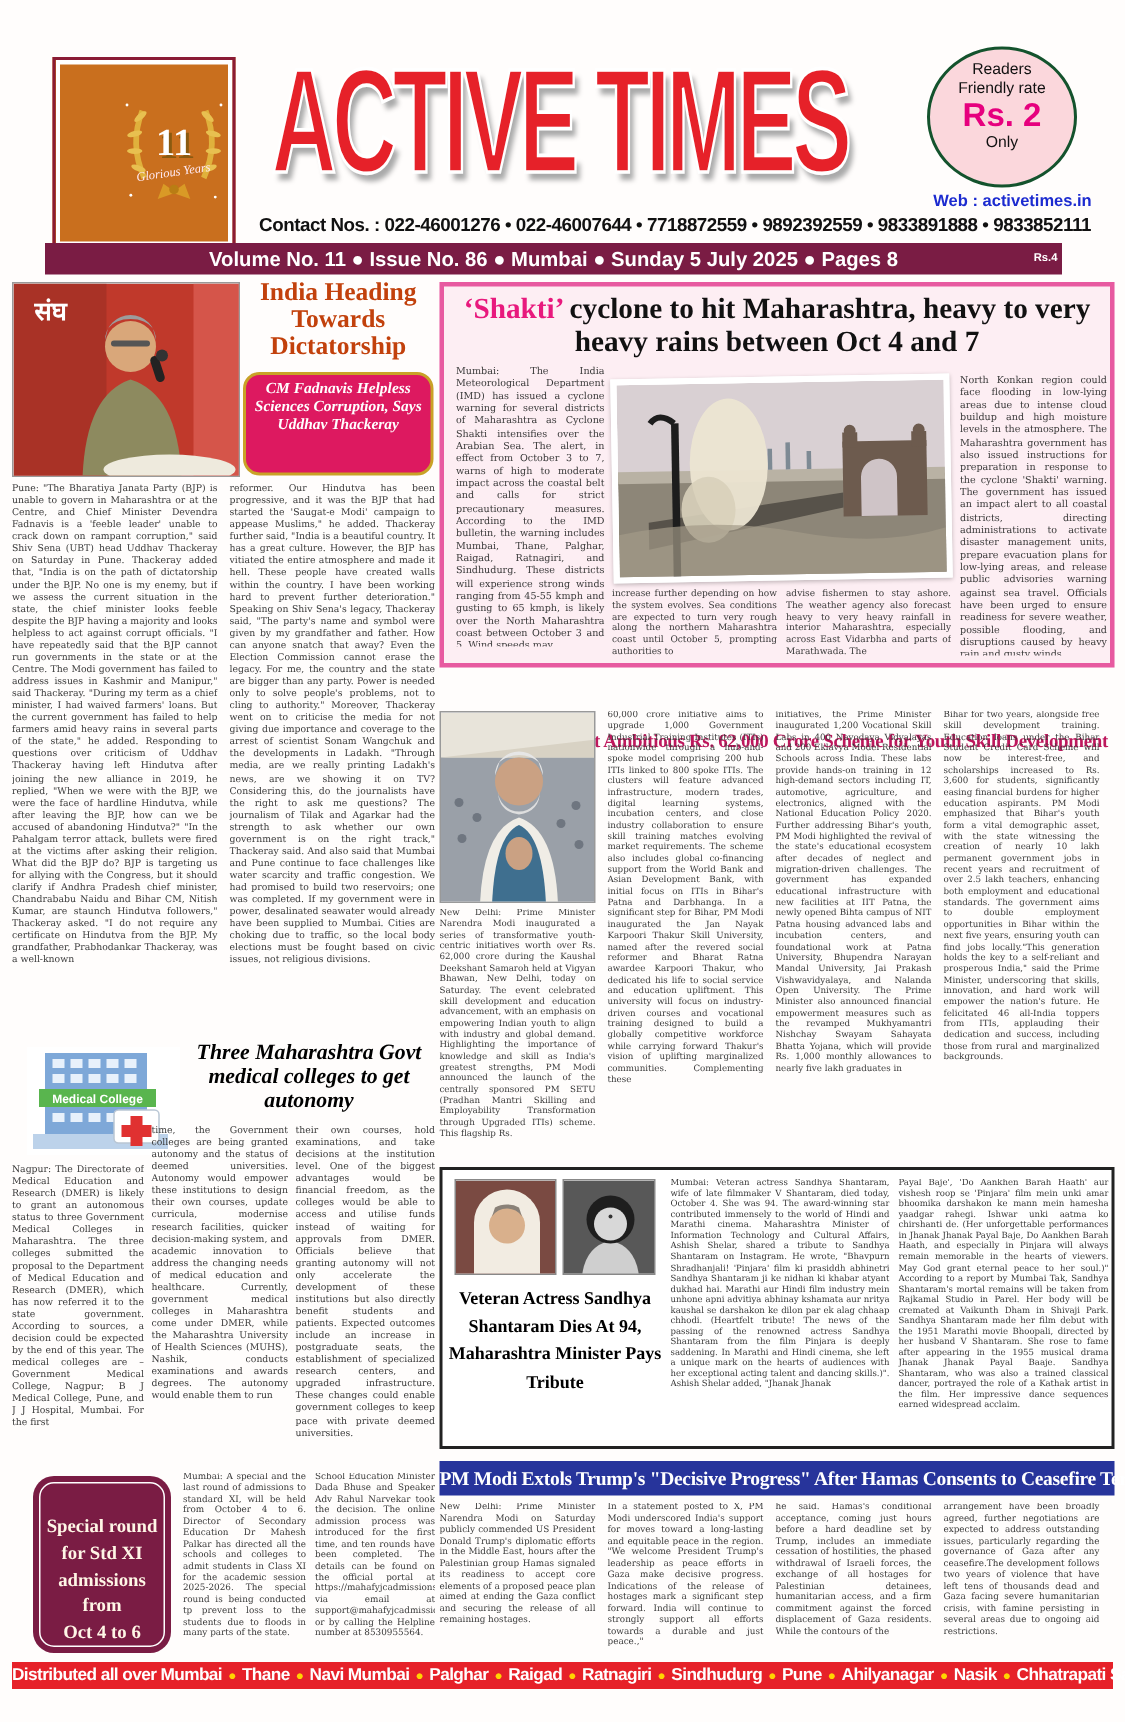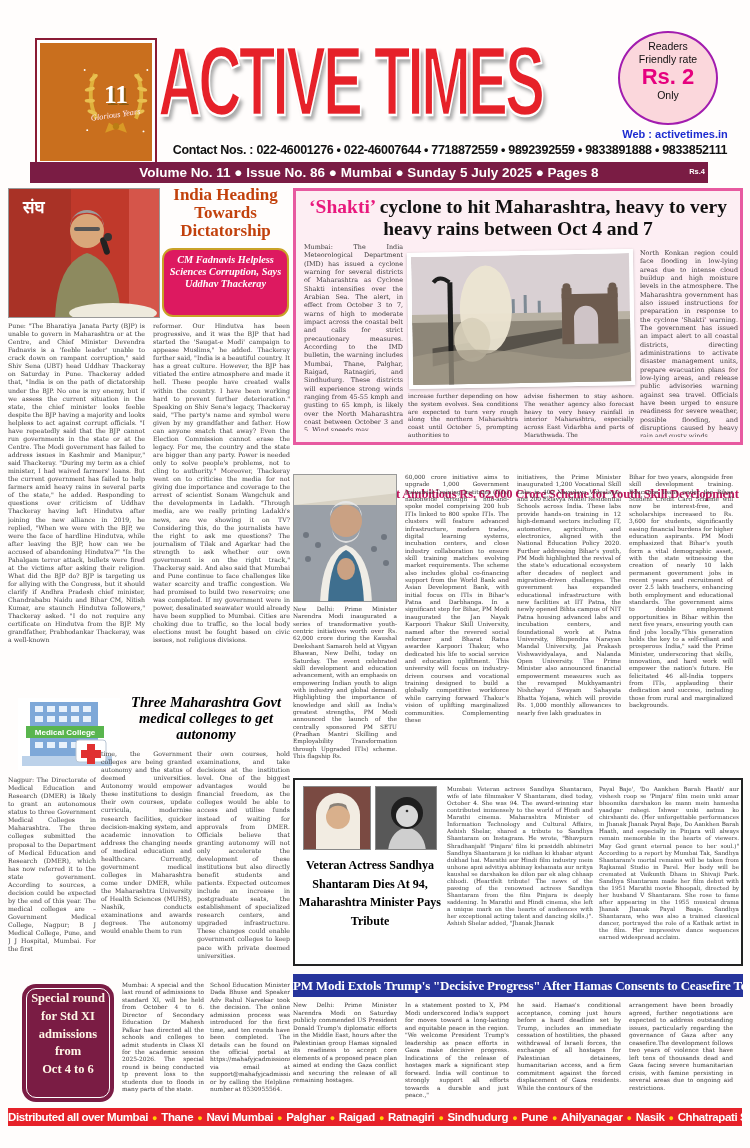--- a/index.html
+++ b/index.html
@@ -8,25 +8,25 @@
   }
   *{margin:0;padding:0;box-sizing:border-box;}
   body{background:#888;font-family:"DejaVu Serif",serif;}
   #page{position:relative;width:750px;height:1148px;background:#fffdfc;overflow:hidden;margin:0 auto;}
   .abs{position:absolute;}
   .bodytext{font-family:"DejaVu Serif",serif;color:#3a3a3a;text-align:justify;overflow:hidden;}
   .bodytext{font-size:6.2px;line-height:1.3;}
   
   #logo{left:35px;top:38px;width:122px;height:128px;background:#c96f1e;border:2px solid #8a1b35;box-shadow:inset 0 0 0 3px #fff;padding-left:40px;}
   #logo svg{width:100%;height:100%;display:block;}
-  #main-title{left:158px;top:24px;width:458px;height:118px;text-align:left;overflow:visible;}
+  #main-title{left:144px;top:24px;width:458px;height:118px;text-align:center;overflow:visible;}
   #main-title span{display:inline-block;font-family:"Liberation Sans",sans-serif;font-weight:900;
     font-size:60px;letter-spacing:-3px;color:var(--masthead-red);transform:scaleY(1.65);transform-origin:top;
     -webkit-text-stroke:1.5px #ffffff;text-shadow:3px 3px 3px #aaa;white-space:nowrap;}
-  #price-badge{left:618px;top:31px;width:100px;height:94px;background:#fbd7dc;border:2px solid #a21caf;border-radius:50%;
+  #price-badge{left:618px;top:31px;width:100px;height:94px;background:#fbd7dc;border:2px solid #14532d;border-radius:50%;
     text-align:center;font-family:"Liberation Sans",sans-serif;color:#111;padding-top:7px;}
   #price-badge .s{font-size:10.5px;line-height:1.2;display:block;}
   #price-badge .p{font-size:22px;font-weight:bold;color:#e6007e;display:block;line-height:1.1;}
   #website{left:605px;top:128px;width:140px;text-align:center;font-family:"Liberation Sans",sans-serif;
     font-weight:bold;font-size:11px;color:#1c2bd0;}
   #contact{left:150px;top:143px;width:600px;text-align:center;font-family:"Liberation Sans",sans-serif;
     font-weight:bold;font-size:12.5px;letter-spacing:-.3px;color:#111;}
   #issue-bar{left:30px;top:162px;width:678px;height:21px;background:var(--maroon);color:#fff;
     font-family:"Liberation Sans",sans-serif;font-weight:bold;font-size:13.5px;text-align:center;line-height:21px;}
   #issue-rs{position:absolute;right:3px;top:6px;font-size:7.5px;line-height:1;}
@@ -70,21 +70,21 @@
   #actress-box{left:293px;top:778px;width:450px;height:188px;background:#fff;border:2px solid #222;}
   #actress-photo-old{position:absolute;left:8px;top:6px;width:68px;height:64px;border:1px solid #888;overflow:hidden;}
   #actress-photo-young{position:absolute;left:80px;top:6px;width:62px;height:64px;border:1px solid #888;overflow:hidden;}
   #actress-title{position:absolute;left:2px;top:76px;width:146px;text-align:center;font-family:"Liberation Serif",serif;
     font-weight:bold;font-size:12px;line-height:1.55;color:#000;}
   #act-col1{position:absolute;left:152px;top:6px;width:146px;height:176px;font-size:5.7px;line-height:1.24;}
   #act-col2{position:absolute;left:304px;top:6px;width:140px;height:176px;font-size:5.7px;line-height:1.24;}
   
   #adm-box{left:22px;top:984px;width:92px;height:118px;background:var(--maroon);border-radius:14px;padding:4px;}
   #adm-box-inner{width:100%;height:100%;border:1.5px solid #fff;border-radius:10px;text-align:center;
-    font-family:"Liberation Serif",serif;font-weight:bold;font-size:12.5px;line-height:1.42;color:#fff6e6;padding-top:1px;}
+    font-family:"Liberation Serif",serif;font-weight:bold;font-size:12.5px;line-height:1.42;color:#fff6e6;padding-top:20px;}
   #adm-col1{left:122px;top:982px;width:82px;height:122px;font-size:5.9px;line-height:1.26;}
   #adm-col2{left:210px;top:982px;width:80px;height:122px;font-size:5.9px;line-height:1.26;}
   
   #cease-bar{left:293px;top:974px;width:450px;height:23px;background:var(--navy);color:#fff;text-align:center;
     font-family:"Liberation Serif",serif;font-weight:bold;font-size:13px;line-height:23px;letter-spacing:-.2px;white-space:nowrap;}
   .cease-col{top:1002px;width:104px;height:104px;font-size:5.9px;line-height:1.27;}
   #cease-col1{left:293px;} #cease-col2{left:405px;} #cease-col3{left:517px;} #cease-col4{left:629px;}
   
   #footer-bar{left:8px;top:1108px;width:734px;height:18px;background:var(--footer-red);color:#fff;text-align:center;
     font-family:"Liberation Sans",sans-serif;font-weight:bold;font-size:11.5px;letter-spacing:-.4px;line-height:18px;white-space:nowrap;}

